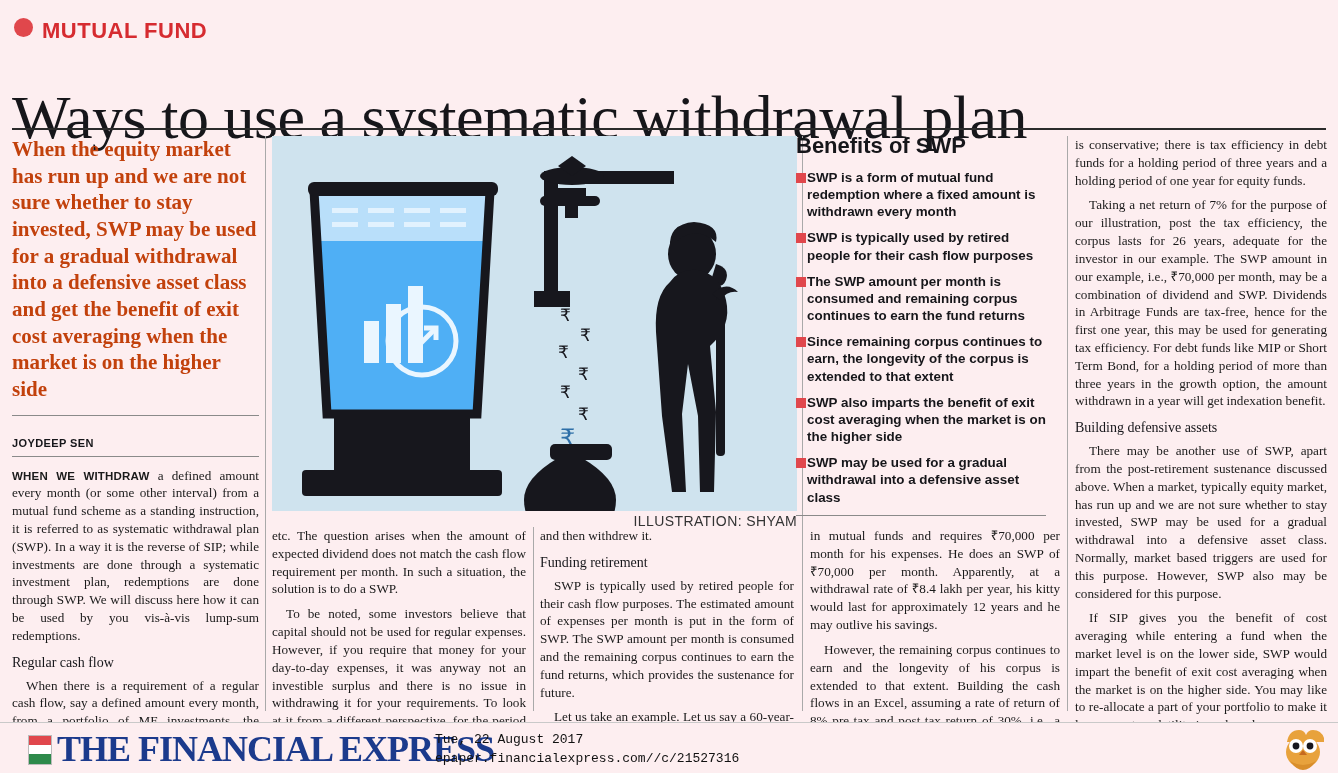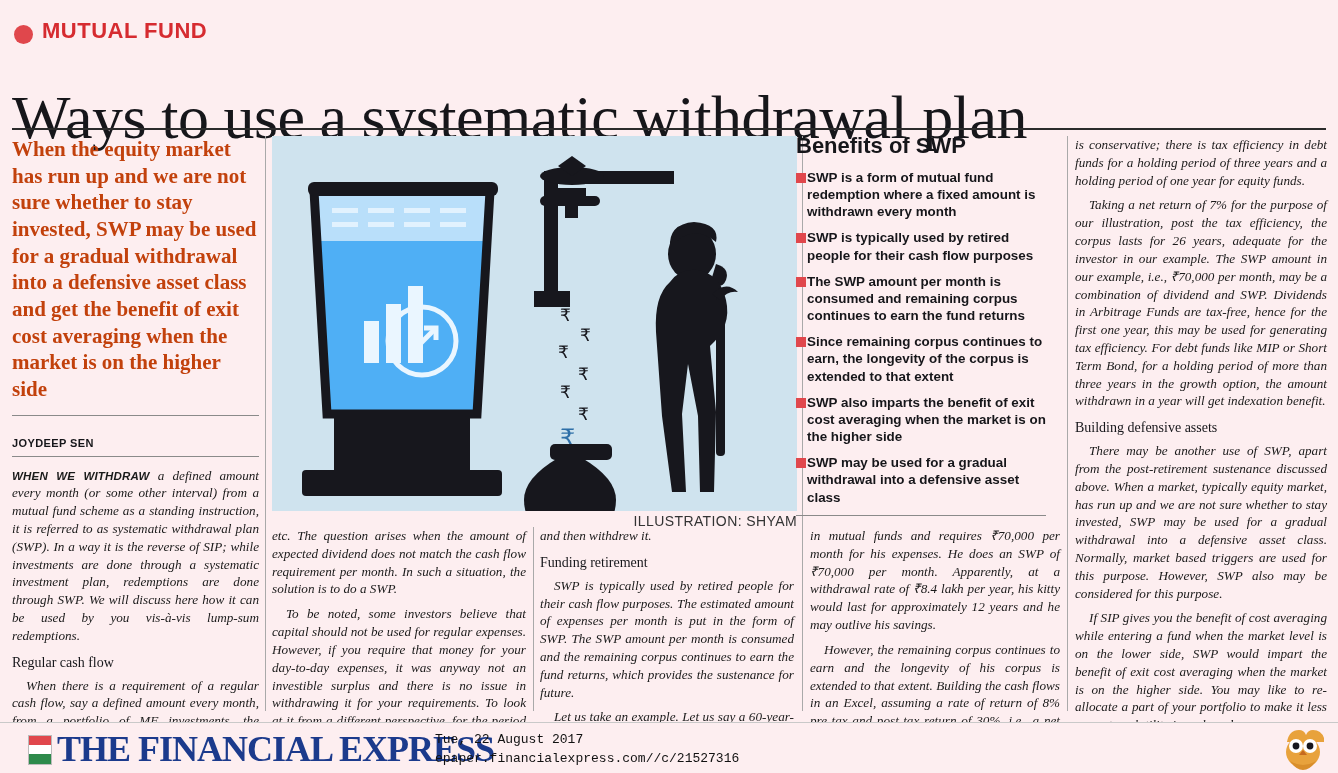--- a/index.html
+++ b/index.html
@@ -8,21 +8,21 @@
     background:#fdeef0;
     font-family:"Liberation Serif", serif;
     color:#1a1a1a;
     overflow:hidden;
     position:relative;
   }
   .page{position:relative;width:1338px;height:773px;}
 
   
   .kicker{
-    position:absolute;left:14px;top:18px;display:flex;align-items:flex-end;gap:9px;
+    position:absolute;left:14px;top:18px;display:flex;align-items:flex-start;gap:9px;
   }
   .kicker .dot{
     width:19px;height:19px;border-radius:50%;background:#e0474c;display:block;
   }
   .kicker .kicker-text{
     font-family:"Liberation Sans", sans-serif;
     font-weight:bold;font-size:22px;letter-spacing:.5px;color:#d62b30;
   }
   .headline{
     position:absolute;left:12px;top:44px;width:1320px;
@@ -42,21 +42,21 @@
   }
   .byline-rule{height:1px;background:#8a8a8a;margin:12px 0 7px 0;}
   .byline{
     font-family:"Liberation Sans", sans-serif;
     font-size:11px;font-weight:bold;letter-spacing:.4px;color:#16161a;margin-top:21px;
   }
   .byline-rule2{height:1px;background:#8a8a8a;margin:7px 0 10px 0;}
   .body-text{
     font-size:13.2px;line-height:1.35;text-align:justify;color:#1a1a1a;
   }
-  .body-text p{margin:0 0 7px 0;text-indent:14px;font-style:italic;}
+  .body-text p{margin:0 0 7px 0;text-indent:14px;}
   .body-text p.noindent{text-indent:0;}
   .dropcap-lead{font-family:"Liberation Sans", sans-serif;font-size:11.5px;font-weight:bold;letter-spacing:.2px;}
   .subhead{
     font-family:"Liberation Serif", serif;
     font-size:14px;font-weight:400;margin:9px 0 4px 0;color:#16161a;
   }
 
   
   .illo-wrap{position:absolute;left:272px;top:136px;width:525px;height:375px;}
   .illo{width:525px;height:375px;background:#cfe3ee;position:relative;overflow:hidden;}

